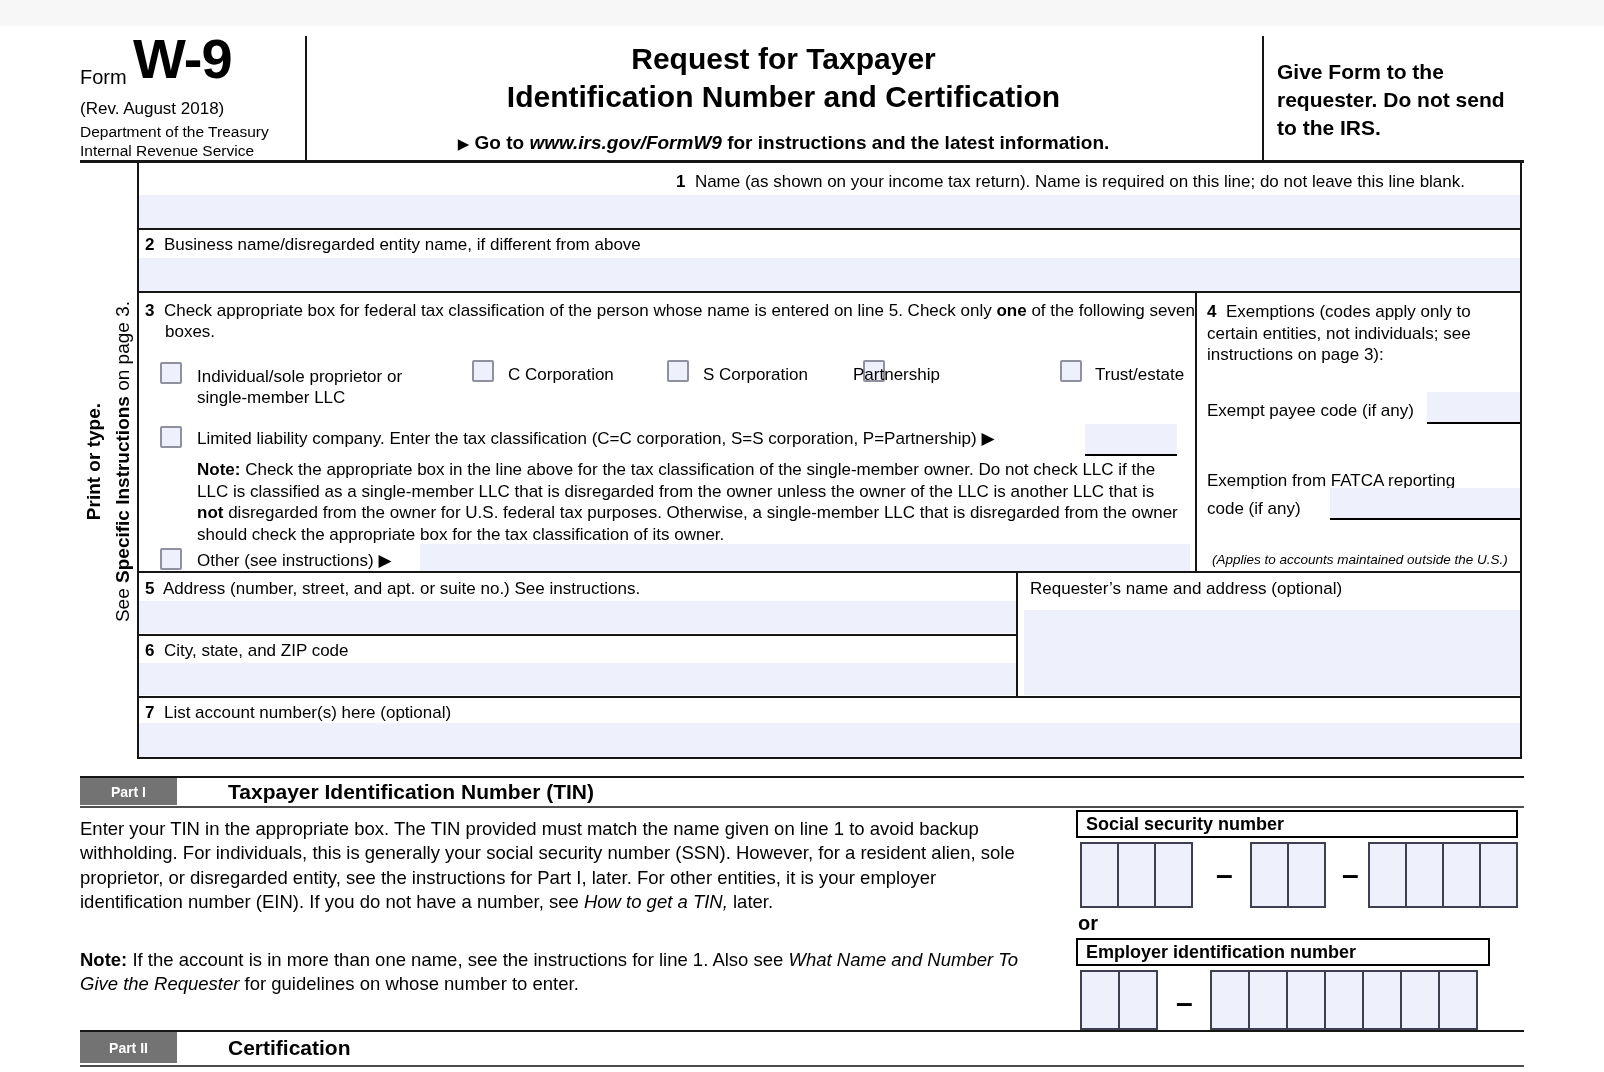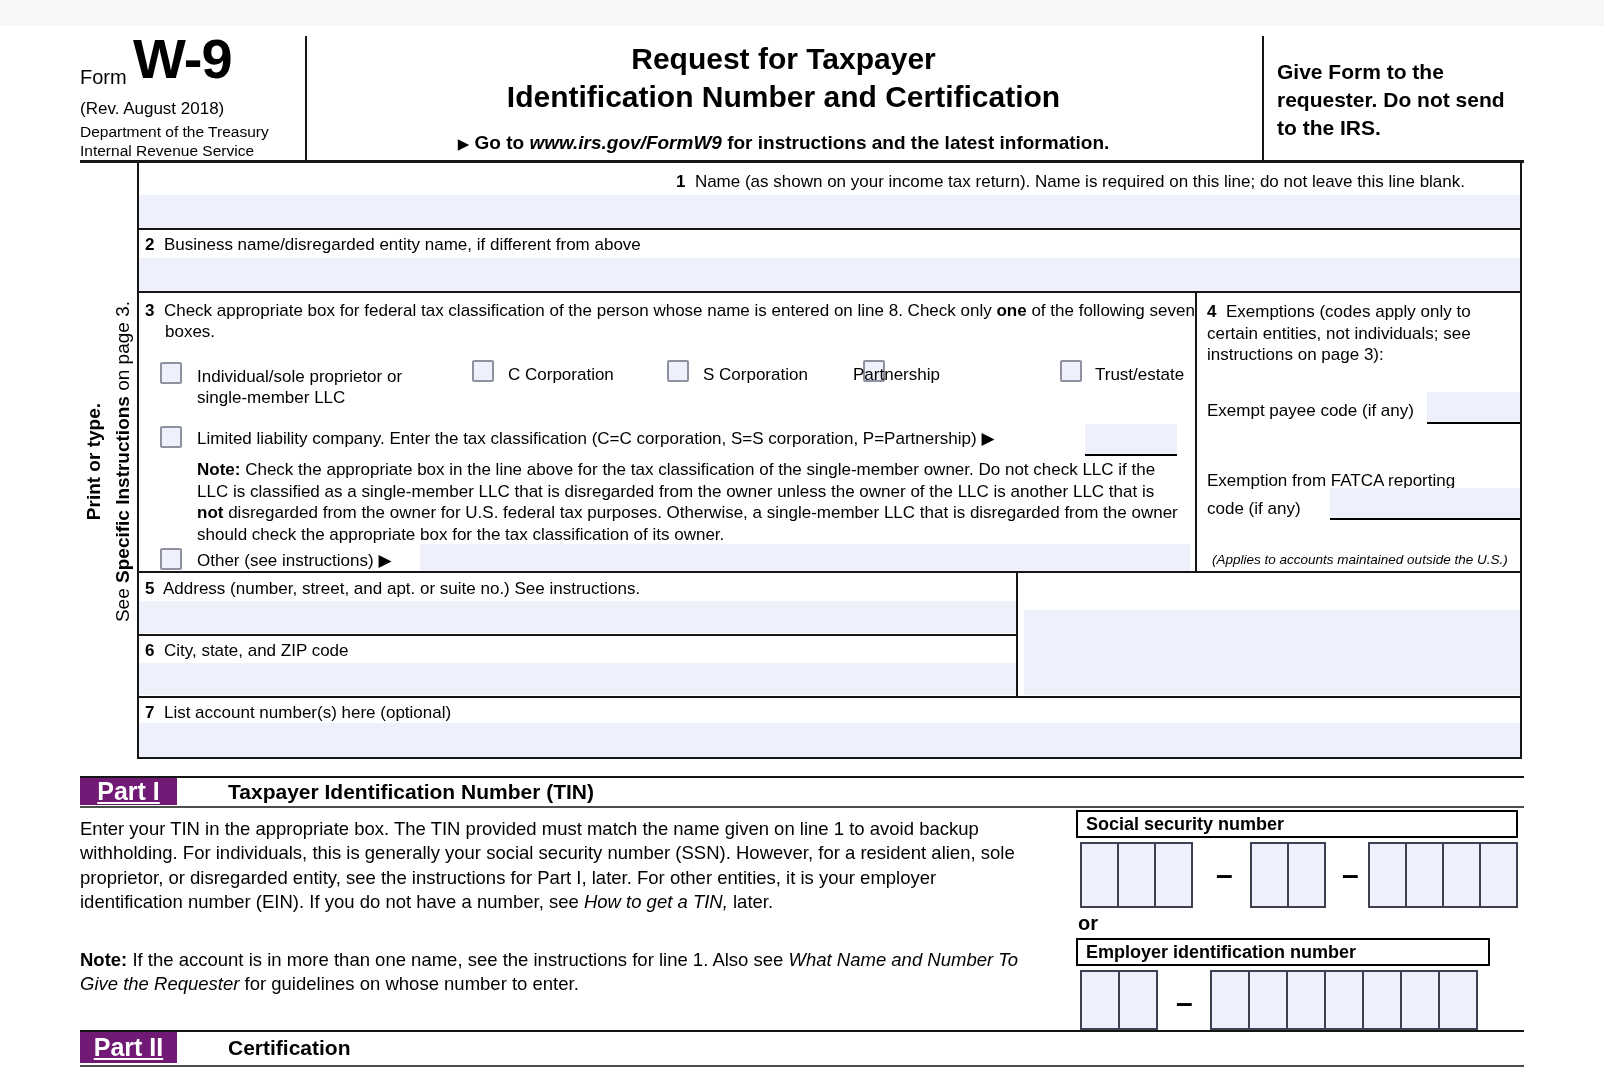--- a/index.html
+++ b/index.html
@@ -16,21 +16,21 @@
   .num{font-weight:bold;}
   .b{font-weight:bold;}
   .i{font-style:italic;}
   .cb{position:absolute;width:18px;height:18px;background:#eef0fb;border:2px solid #8f90a0;border-radius:2px;}
   .cellrow{position:absolute;display:flex;}
   .cell{background:#eef0fb;border:2px solid #3f3f52;box-sizing:border-box;}
   .cell + .cell{margin-left:-2px;}
   .scell{width:39px;height:66px;}
   .ecell{width:40px;height:60px;}
   .dash{position:absolute;font-size:30px;font-weight:bold;line-height:20px;}
-  .badge{position:absolute;background:#701a75;color:#fff;font-weight:bold;font-size:25px;display:flex;align-items:center;justify-content:center;text-decoration:underline;}
+  .badge{position:absolute;background:#737373;color:#fff;font-weight:bold;font-size:14px;display:flex;align-items:center;justify-content:center;}
   .ptitle{position:absolute;font-weight:bold;font-size:21px;}
   .boxlabel{position:absolute;border:2px solid #000;background:#fff;font-weight:bold;font-size:18px;line-height:24px;padding-left:8px;box-sizing:border-box;}
   .para{position:absolute;font-size:18.5px;line-height:24.3px;}
   .sidebar{position:absolute;left:80px;top:165px;width:57px;height:593px;display:flex;flex-direction:row;align-items:center;justify-content:center;gap:3px;}
   .vtext{writing-mode:vertical-rl;transform:rotate(180deg);font-size:19px;line-height:26px;white-space:nowrap;}
   .titlewrap{position:absolute;left:307px;top:40px;width:953px;text-align:center;}
   .bigtitle{font-size:30px;font-weight:bold;line-height:38px;}
   .goto{margin-top:16px;font-size:19px;font-weight:bold;}
   .smallital{position:absolute;font-size:13.5px;font-style:italic;margin-left:7px;}
   .arrowchar{font-size:15px;}
@@ -75,21 +75,21 @@
   <div class="hline" style="left:137px;top:634px;width:879px;"></div>
   <div class="hline" style="left:137px;top:696px;width:1385px;"></div>
   <div class="hline" style="left:137px;top:757px;width:1385px;"></div>
 
   <div class="lbl hang" style="left:145px;top:171px;width:1300px;text-align:right;"><span class="num">1</span>&nbsp; <span>Name (as shown on your income tax return). Name is required on this line; do not leave this line blank.</span></div>
   <div class="field" style="left:139px;top:195px;width:1381px;height:33px;"></div>
 
   <div class="lbl hang" style="left:145px;top:234px;width:1300px;"><span class="num">2</span>&nbsp; <span>Business name/disregarded entity name, if different from above</span></div>
   <div class="field" style="left:139px;top:258px;width:1381px;height:33px;"></div>
 
-  <div class="lbl hang" style="left:145px;top:300px;width:1030px;"><span class="num">3</span>&nbsp; <span>Check appropriate box for federal tax classification of the person whose name is entered on line 8. Check only </span><span class="b">one</span><span> of the following seven boxes.</span></div>
+  <div class="lbl hang" style="left:145px;top:300px;width:1030px;"><span class="num">3</span>&nbsp; <span>Check appropriate box for federal tax classification of the person whose name is entered on line 5. Check only </span><span class="b">one</span><span> of the following seven boxes.</span></div>
 
   <span class="cb" style="left:160px;top:362px;"></span>
   <div class="lbl" style="left:197px;top:366px;width:245px;">Individual/sole proprietor or single-member LLC</div>
   <span class="cb" style="left:472px;top:360px;"></span>
   <div class="lbl" style="left:508px;top:364px;">C Corporation</div>
   <span class="cb" style="left:667px;top:360px;"></span>
   <div class="lbl" style="left:703px;top:364px;">S Corporation</div>
   <span class="cb" style="left:863px;top:360px;"></span>
   <div class="lbl" style="left:853px;top:364px;text-align:right;">Partnership</div>
   <span class="cb" style="left:1060px;top:360px;"></span>
@@ -108,20 +108,21 @@
   <div class="lbl" style="left:1207px;top:301px;width:300px;line-height:21.5px;"><span class="num">4</span>&nbsp; <span>Exemptions (codes apply only to certain entities, not individuals; see instructions on page 3):</span></div>
   <div class="lbl" style="left:1207px;top:400px;">Exempt payee code (if any)</div>
   <div class="field blank" style="left:1427px;top:392px;width:93px;height:30px;"></div>
   <div class="lbl" style="left:1207px;top:470px;">Exemption from FATCA reporting</div>
   <div class="lbl" style="left:1207px;top:498px;">code (if any)</div>
   <div class="field blank" style="left:1330px;top:488px;width:190px;height:30px;"></div>
   <div class="smallital" style="left:1205px;top:552px;width:320px;">(Applies to accounts maintained outside the U.S.)</div>
 
   <div class="lbl hang" style="left:145px;top:578px;width:860px;"><span class="num">5</span>&nbsp; <span>Address (number, street, and apt. or suite no.) See instructions.</span></div>
   <div class="field" style="left:139px;top:601px;width:877px;height:32px;"></div>
+  <div class="lbl" style="left:1030px;top:578px;width:480px;">Requester’s name and address (optional)</div>
   <div class="field" style="left:1024px;top:610px;width:496px;height:85px;"></div>
 
   <div class="lbl hang" style="left:145px;top:640px;width:860px;"><span class="num">6</span>&nbsp; <span>City, state, and ZIP code</span></div>
   <div class="field" style="left:139px;top:663px;width:877px;height:32px;"></div>
 
   <div class="lbl hang" style="left:145px;top:702px;width:1300px;"><span class="num">7</span>&nbsp; <span>List account number(s) here (optional)</span></div>
   <div class="field" style="left:139px;top:723px;width:1381px;height:34px;"></div>
 
   <div class="hline" style="left:80px;top:776px;width:1444px;"></div>
   <div class="badge" style="left:80px;top:778px;width:97px;height:27px;">Part I</div>

